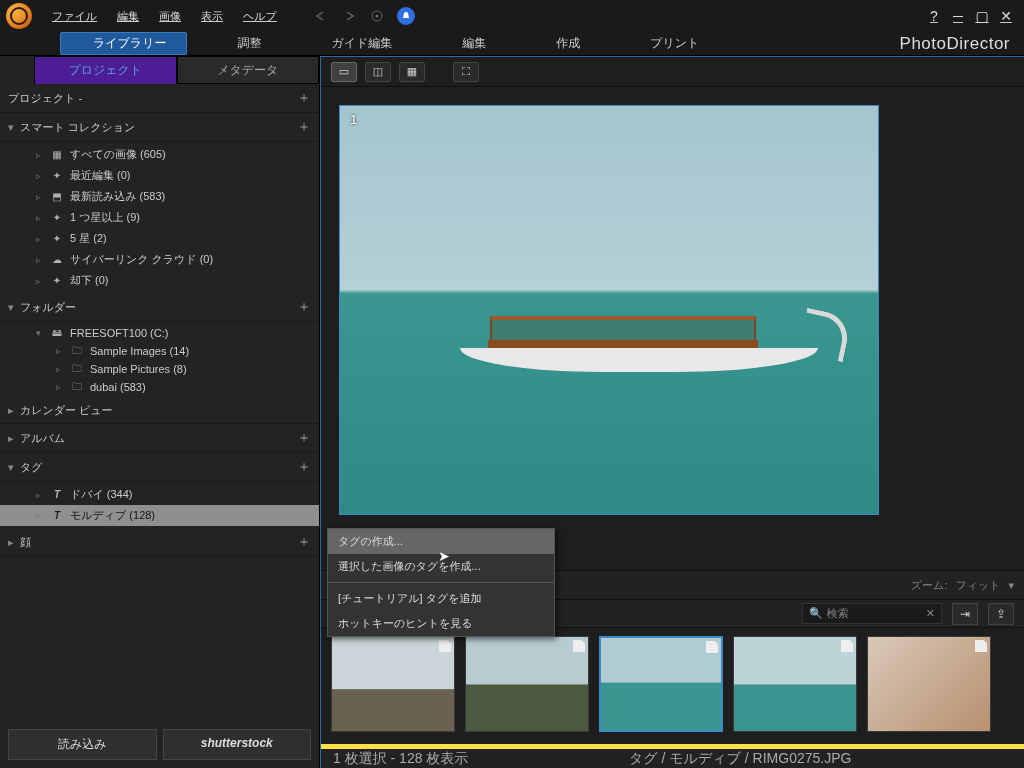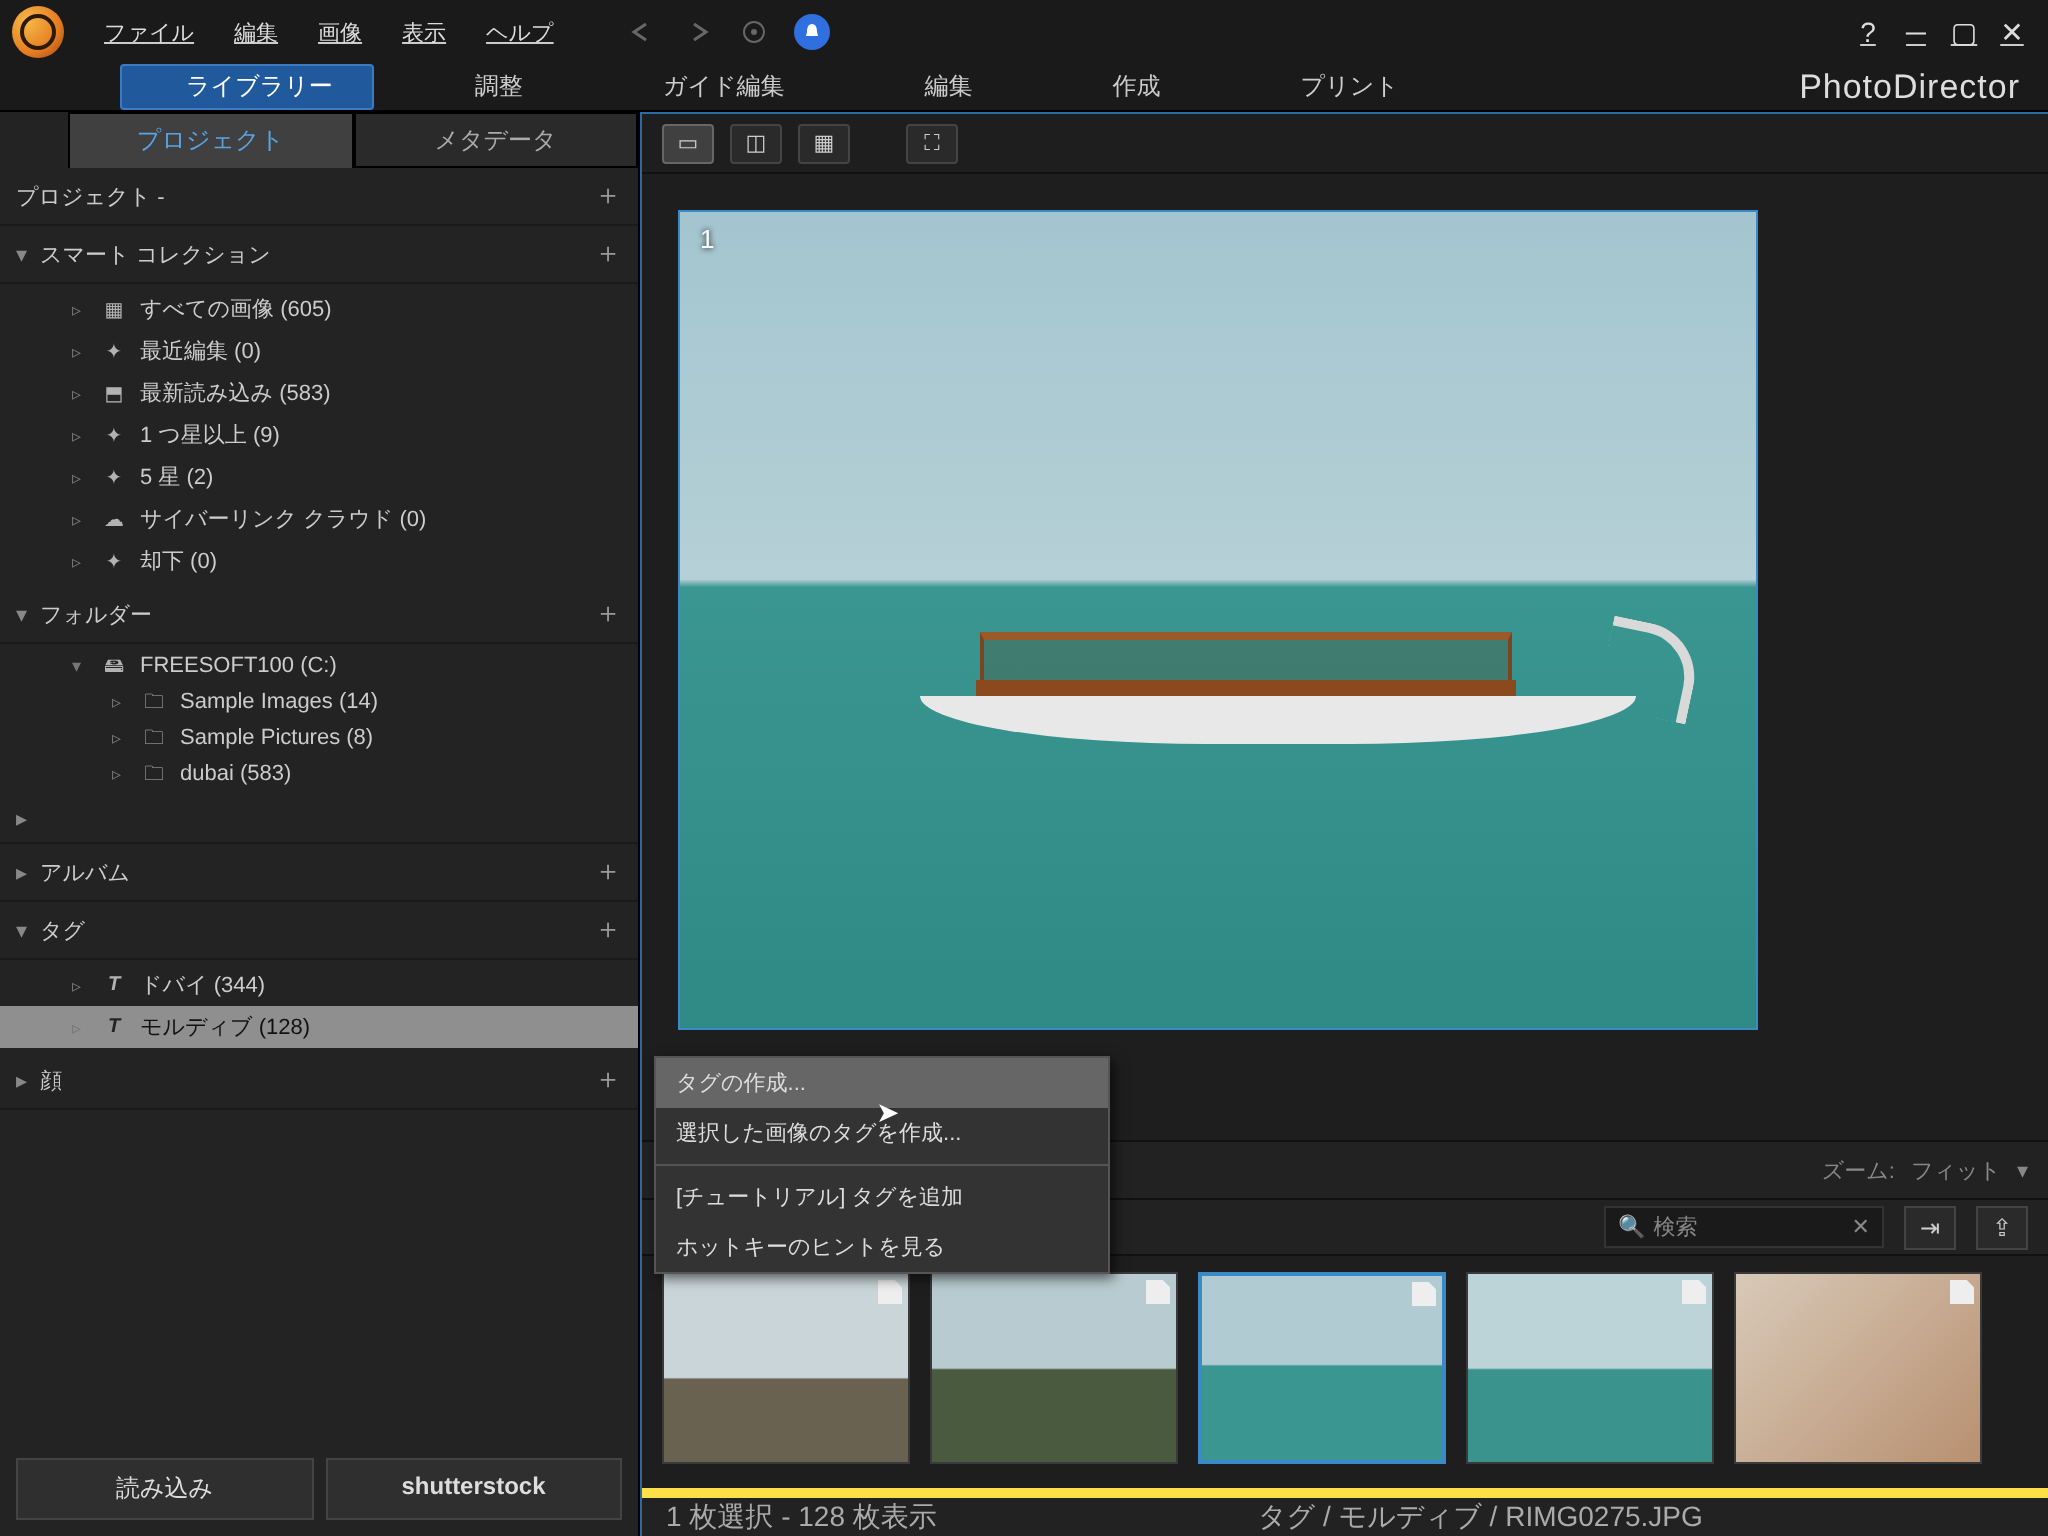--- a/index.html
+++ b/index.html
@@ -13,21 +13,21 @@
 .spacer { flex:1; }
 .win-ctrl { width:24px; text-align:center; color:#ddd; font-size:14px; }
 .modetabs { height:24px; background:#1a1a1a; display:flex; align-items:center; padding-left:60px; border-bottom:1px solid #000; }
 .modetab { padding:2px 20px; margin-right:30px; color:#ccc; font-size:12px; }
 .modetab.active { background:#215a9c; border:1px solid #3a7bc4; color:#fff; border-radius:2px;padding-left:32px; }
 .app-name { margin-left:auto; margin-right:14px; font-size:17px; color:#ddd; font-weight:300; letter-spacing:.5px; }
 .mainrow { display:flex; height:712px; }
 .sidebar { width:320px; background:#232323; border-right:1px solid #000; display:flex; flex-direction:column; }
 .sidetabs { display:flex; height:28px; }
 .sidetab { flex:1; text-align:center; line-height:26px; background:#2a2a2a; border:1px solid #000; color:#aaa; font-size:12px; }
-.sidetab.active { background:#404040; border-bottom:none; color:#5ba3e0;margin-left:34px; }
+.sidetab.active { background:#4c1d95; border-bottom:none; color:#5ba3e0;margin-left:34px; }
 .section-head { display:flex; align-items:center; padding:5px 8px; background:#232323; border-bottom:1px solid #1a1a1a; font-size:11px; }
 .section-head .arrow { width:12px; color:#888; }
 .section-head .label { flex:1; }
 .section-head .plus { color:#999; font-size:14px; width:14px; text-align:center; }
 .tree { padding:2px 0; }
 .tree-item { display:flex; align-items:center; padding:3px 6px 3px 36px; font-size:11px; color:#ccc; }
 .tree-item.lvl1 { padding-left:36px; }
 .tree-item.lvl2 { padding-left:56px; }
 .tree-item.sel { background:#8f8f8f; color:#111; }
 .tree-arrow { width:10px; color:#777; font-size:9px; margin-right:4px; }
@@ -194,20 +194,21 @@
         </div>
       <div class="tree-item lvl2">
           <span class="tree-arrow">▹</span>
           <span class="tree-icon">🗀</span>
           <span>dubai (583)</span>
         </div>
     </div>
 
     <div class="section-head">
       <span class="arrow">▸</span>
+      <span class="label">カレンダー ビュー</span>
     </div>
     <div class="section-head">
       <span class="arrow">▸</span>
       <span class="label">アルバム</span>
       <span class="plus">＋</span>
     </div>
     <div class="section-head">
       <span class="arrow">▾</span>
       <span class="label">タグ</span>
       <span class="plus">＋</span>
@@ -229,21 +230,21 @@
         </div>
     </div>
     <div class="section-head">
       <span class="arrow">▸</span>
       <span class="label">顔</span>
       <span class="plus">＋</span>
     </div>
 
     <div class="bottom-btns">
       <div class="bbtn">読み込み</div>
-      <div class="bbtn" style="font-weight:bold;">shutterstock</div>
+      <div class="bbtn" style="font-weight:bold;font-style:italic">shutterstock</div>
     </div>
   </div>
 
   <div class="content">
     <div class="toolbar1">
       <div class="tb-btn active">▭</div>
       <div class="tb-btn">◫</div>
       <div class="tb-btn">▦</div>
       <span style="width:12px"></span>
       <div class="tb-btn">⛶</div>

